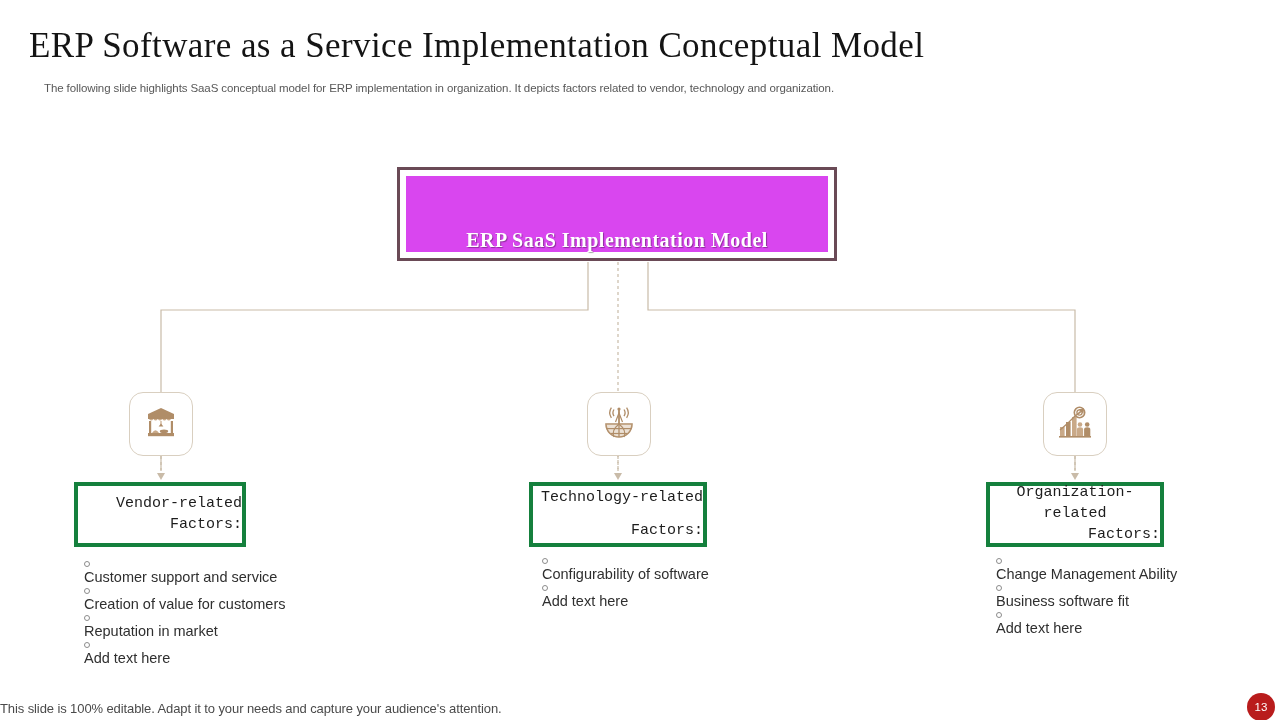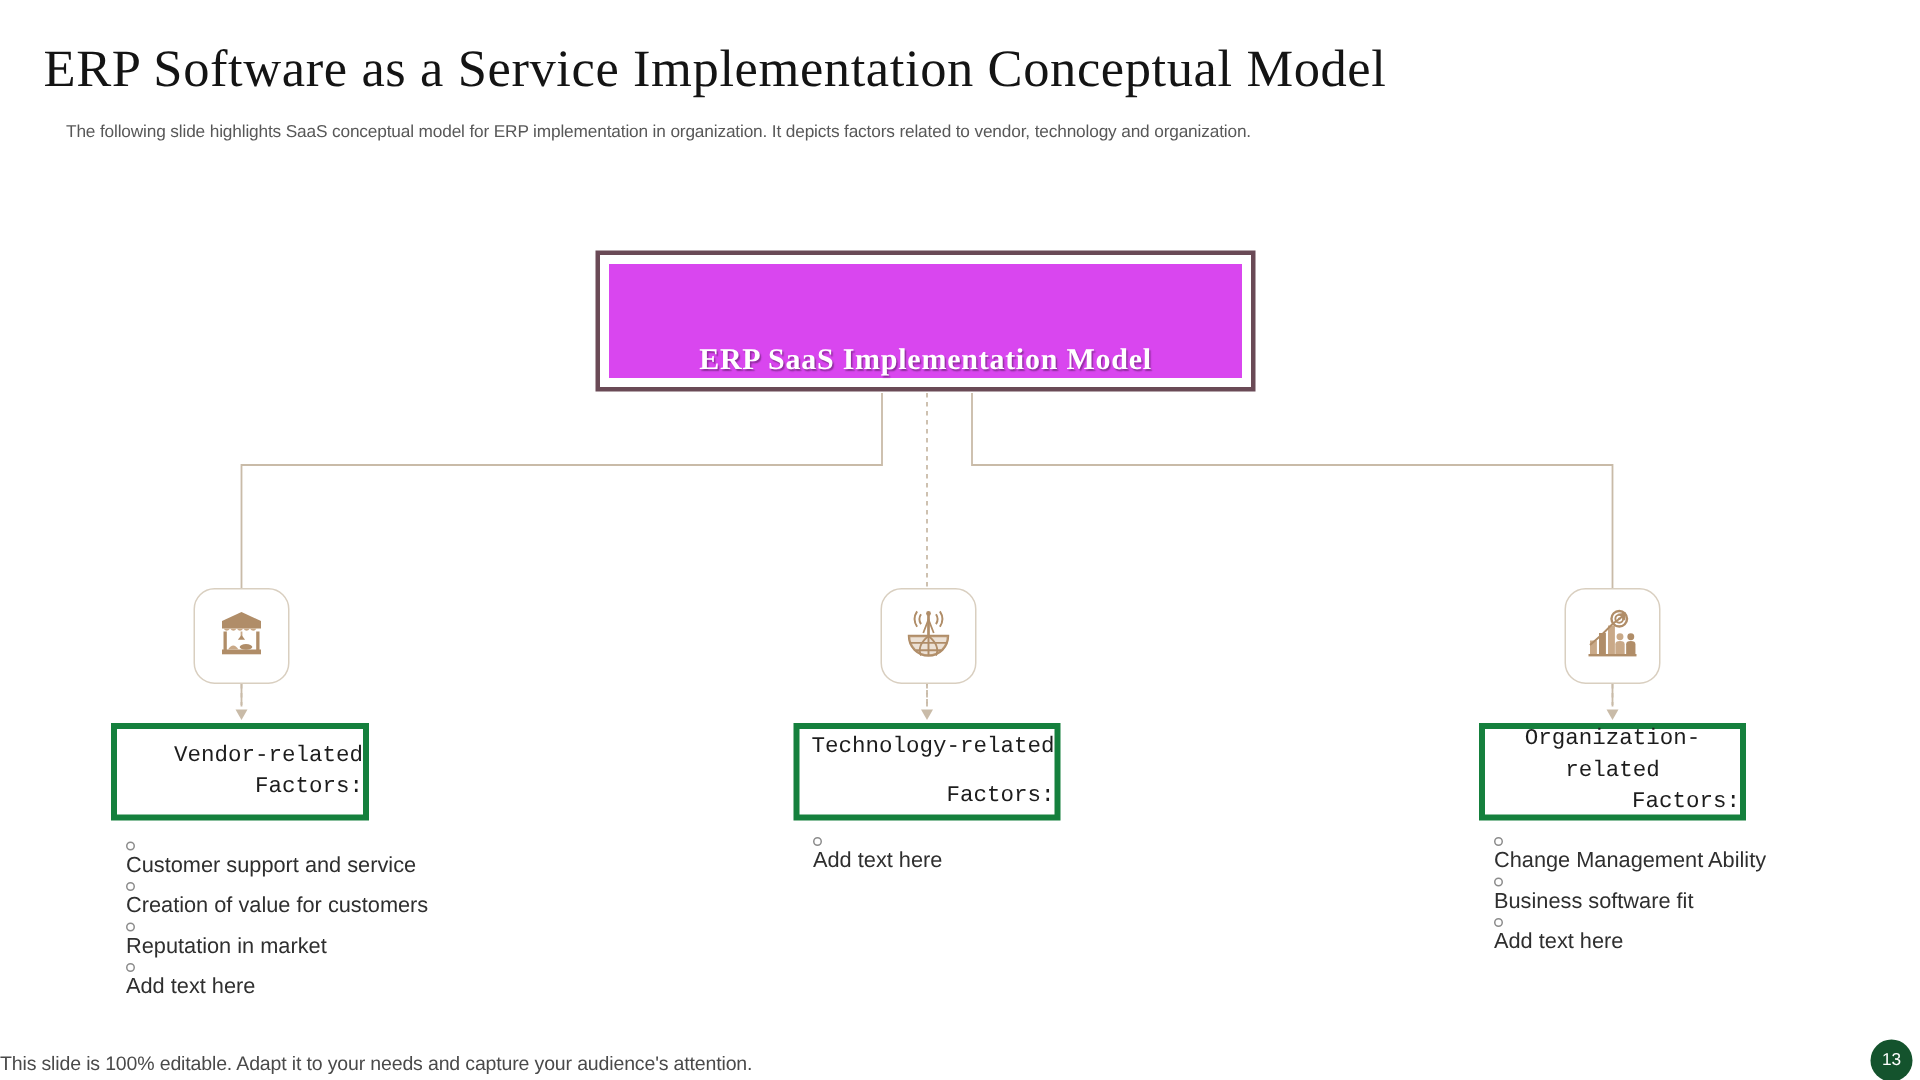--- a/index.html
+++ b/index.html
@@ -164,21 +164,21 @@
     color: #4a4a4a;
     letter-spacing: -0.1px;
   }
   #page-badge {
     position: absolute;
     left: 1247px;
     top: 693px;
     width: 28px;
     height: 28px;
     border-radius: 50%;
-    background: #14532d;
+    background: #b91c1c;
     color: #ffffff;
     font-family: "Liberation Sans", sans-serif;
     font-size: 11.5px;
     display: flex;
     align-items: center;
     justify-content: center;
   }
 </style>
 </head>
 <body>
@@ -310,20 +310,24 @@
   </li>
   <li>
     <span class="bullet-marker"></span>
     <span>Add text here</span>
   </li>
 </ul>
 
 <ul class="bullet-list" id="bullets-technology">
   <li>
     <span class="bullet-marker"></span>
+    <span>Configurability of software</span>
+  </li>
+  <li>
+    <span class="bullet-marker"></span>
     <span>Add text here</span>
   </li>
 </ul>
 
 <ul class="bullet-list" id="bullets-organization">
   <li>
     <span class="bullet-marker"></span>
     <span>Change Management Ability</span>
   </li>
   <li>

